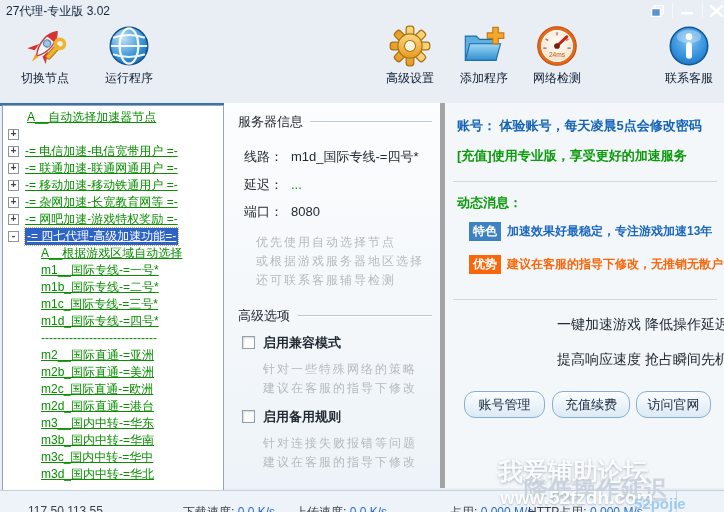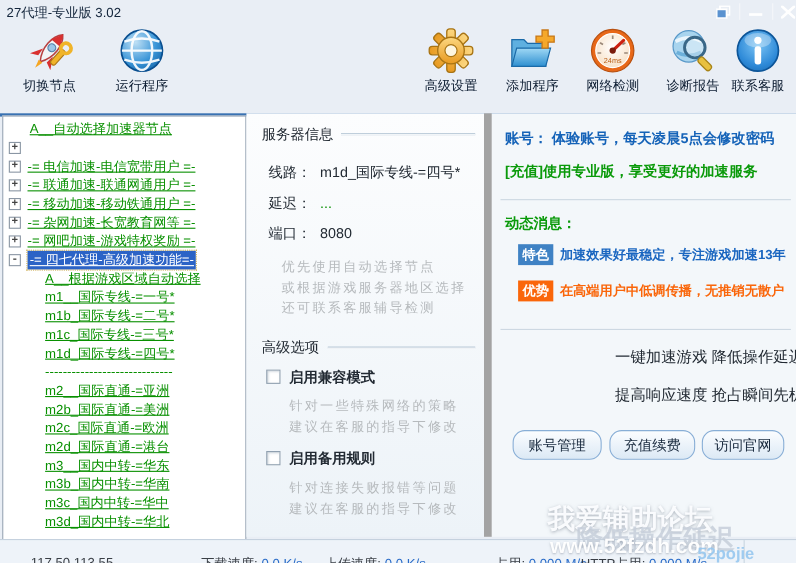--- a/index.html
+++ b/index.html
@@ -34,21 +34,21 @@
   .gtitle{position:absolute;font-size:13px;color:#222a33;white-space:nowrap}
   .gline{position:absolute;height:1px;background:#b9c9d8;border-bottom:1px solid #fff}
   .frow{position:absolute;font-size:13px;color:#222a33;white-space:nowrap}
   .fval{margin-left:8px}
   .gdots{color:#089000}
   .gnote{position:absolute;font-size:12px;color:#b6babd;letter-spacing:2px;white-space:nowrap}
   .cbox{position:absolute;width:13px;height:13px;box-sizing:border-box;border:1px solid #90a0b0;background:#fff;box-shadow:inset 1px 1px 2px rgba(120,140,160,.35);cursor:pointer}
   .cblab{position:absolute;font-size:13px;font-weight:bold;color:#222a33;white-space:nowrap;cursor:pointer}
 
   
-  .rpanel{position:absolute;left:440px;top:103px;width:284px;height:385px;background:#f3f7fa;border-left:7px solid #a3a3a3;box-sizing:border-box}
+  .rpanel{position:absolute;left:440px;top:103px;width:284px;height:385px;background:#f3f7fa;border-left:5px solid #a3a3a3;box-sizing:border-box}
   .accline{position:absolute;left:12px;font-size:13px;font-weight:bold;color:#1563b8;white-space:nowrap}
   .chgline{position:absolute;left:12px;font-size:13px;font-weight:bold;color:#0a9a0a;white-space:nowrap}
   .rdiv{position:absolute;left:8px;width:264px;height:1px;background:#cdd8e2}
   .dyntitle{position:absolute;left:12px;font-size:13px;font-weight:bold;color:#0a9a0a}
   .msgrow{position:absolute;left:24px;font-size:12px;font-weight:bold;white-space:nowrap;display:flex;align-items:center}
   .badge{display:inline-block;padding:1px 4px;color:#fff;margin-right:6px;font-weight:bold;font-size:12px}
   .badge.blue{background:#3f82c4}
   .badge.orange{background:#fa660a}
   .msgblue{color:#1a66c0}.msgorange{color:#fa660a}
   .slogan{position:absolute;left:0;width:284px;text-align:right;font-size:14px;color:#222a33;white-space:nowrap}
@@ -187,30 +187,20 @@
           <line x1="7.5" y1="22" x2="10.5" y2="22"></line>
           <line x1="32.5" y1="22" x2="29.5" y2="22"></line>
         </g>
         <line x1="20" y1="20" x2="29" y2="11.5" stroke="#cc2010" stroke-width="2.6" stroke-linecap="round"></line>
         <circle cx="20" cy="20" r="2.6" fill="#7a1c0c"></circle>
         <text x="20" y="30" font-size="6" text-anchor="middle" fill="#b85c14">24ms</text>
       </svg>
       <span class="tlab">网络检测</span>
     </div>
 
-    <div class="tbtn b6">
-      <svg viewBox="0 0 40 40">
-        <circle cx="16.5" cy="16.5" r="13" fill="#a8d4ee" stroke="#5898c8"></circle>
-        <path d="M5.5 12.5 Q16.5 6.5 27.5 12.5" stroke="#eaf5fc" stroke-width="3" fill="none"></path>
-        <path d="M6.5 21.5 Q16.5 26.5 26.5 21.5" stroke="#6cb0da" stroke-width="3" fill="none"></path>
-        <circle cx="21.5" cy="17.5" r="8.5" fill="rgba(255,255,255,0.4)" stroke="#3a6888" stroke-width="2.4"></circle>
-        <rect x="27" y="24.5" width="5.5" height="13" rx="2.4" transform="rotate(-45 29.7 31)" fill="#e8c040" stroke="#a88418"></rect>
-      </svg>
-      <span class="tlab">诊断报告</span>
-    </div>
 
     <div class="tbtn b7">
       <svg viewBox="0 0 40 40">
         <defs>
             <radialGradient id="g-info" cx="0.5" cy="0.35" r="0.85">
           <stop offset="0" stop-color="#7cc4f4"></stop>
               <stop offset="0.6" stop-color="#2e8ad8"></stop>
               <stop offset="1" stop-color="#1261a8"></stop>
         </radialGradient>
           </defs>
@@ -336,21 +326,21 @@
     <div class="rdiv" style="top:78px"></div>
 
     <div class="dyntitle" style="top:91px">动态消息：</div>
 
     <div class="msgrow" style="top:119px">
       <span class="badge blue">特色</span>
       <span class="msgblue">加速效果好最稳定，专注游戏加速13年</span>
     </div>
     <div class="msgrow" style="top:152px">
       <span class="badge orange">优势</span>
-      <span class="msgorange">在高端用户中低调传播，无推销无散户</span>
+      <span class="msgorange">建议在客服的指导下修改，无推销无散户</span>
     </div>
 
     <div class="rdiv" style="top:196px"></div>
 
     <div class="slogan" style="top:213px">一键加速游戏 降低操作延迟</div>
     <div class="slogan" style="top:248px">提高响应速度 抢占瞬间先机</div>
 
     <div class="rbtn" style="left:19px;top:288px;width:81px">账号管理</div>
     <div class="rbtn" style="left:191px;top:288px;width:75px">访问官网</div>
     <div class="rbtn" style="left:107px;top:288px;width:78px">充值续费</div>

